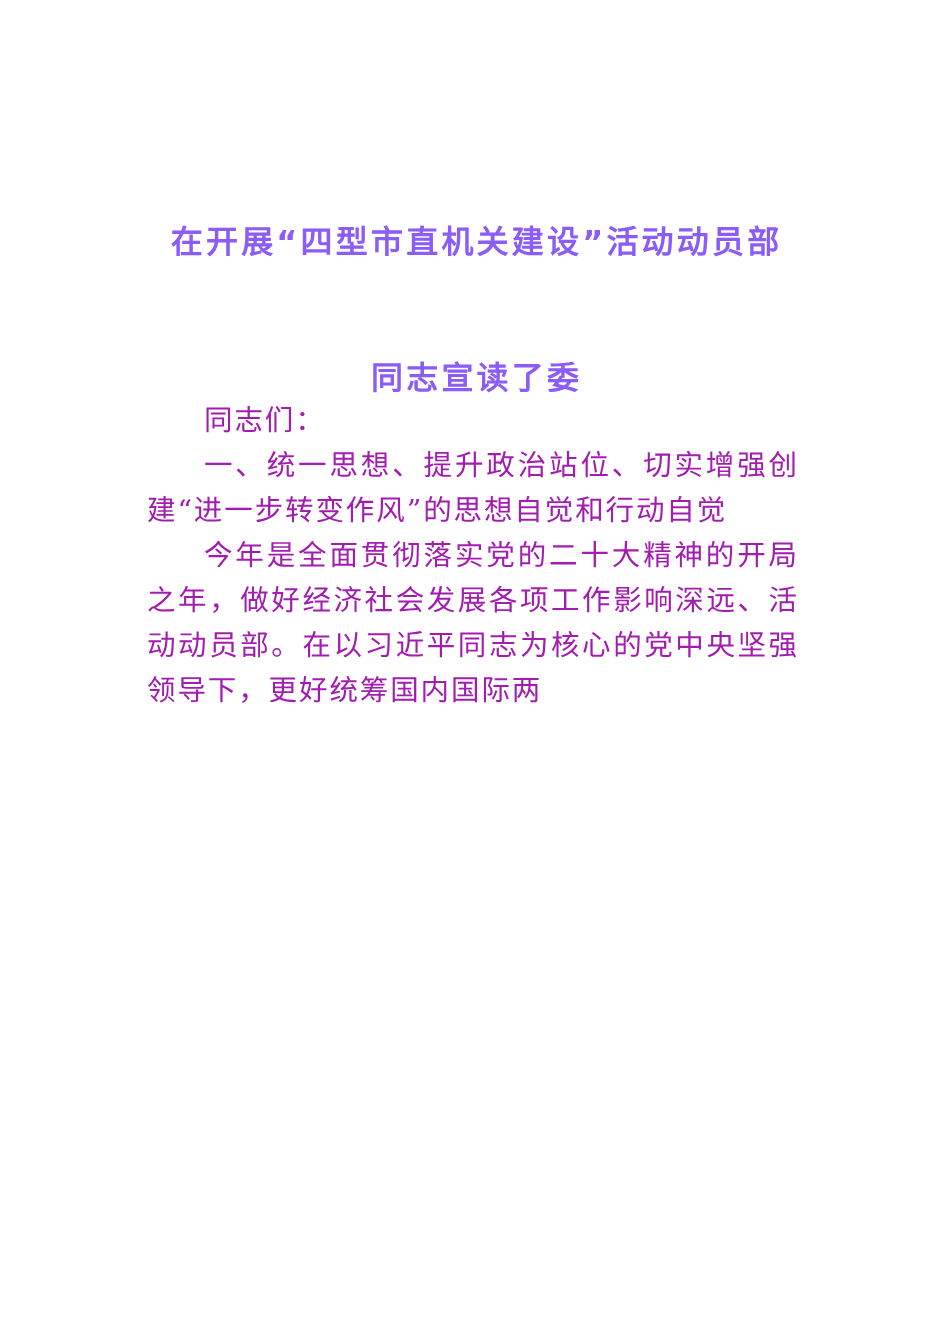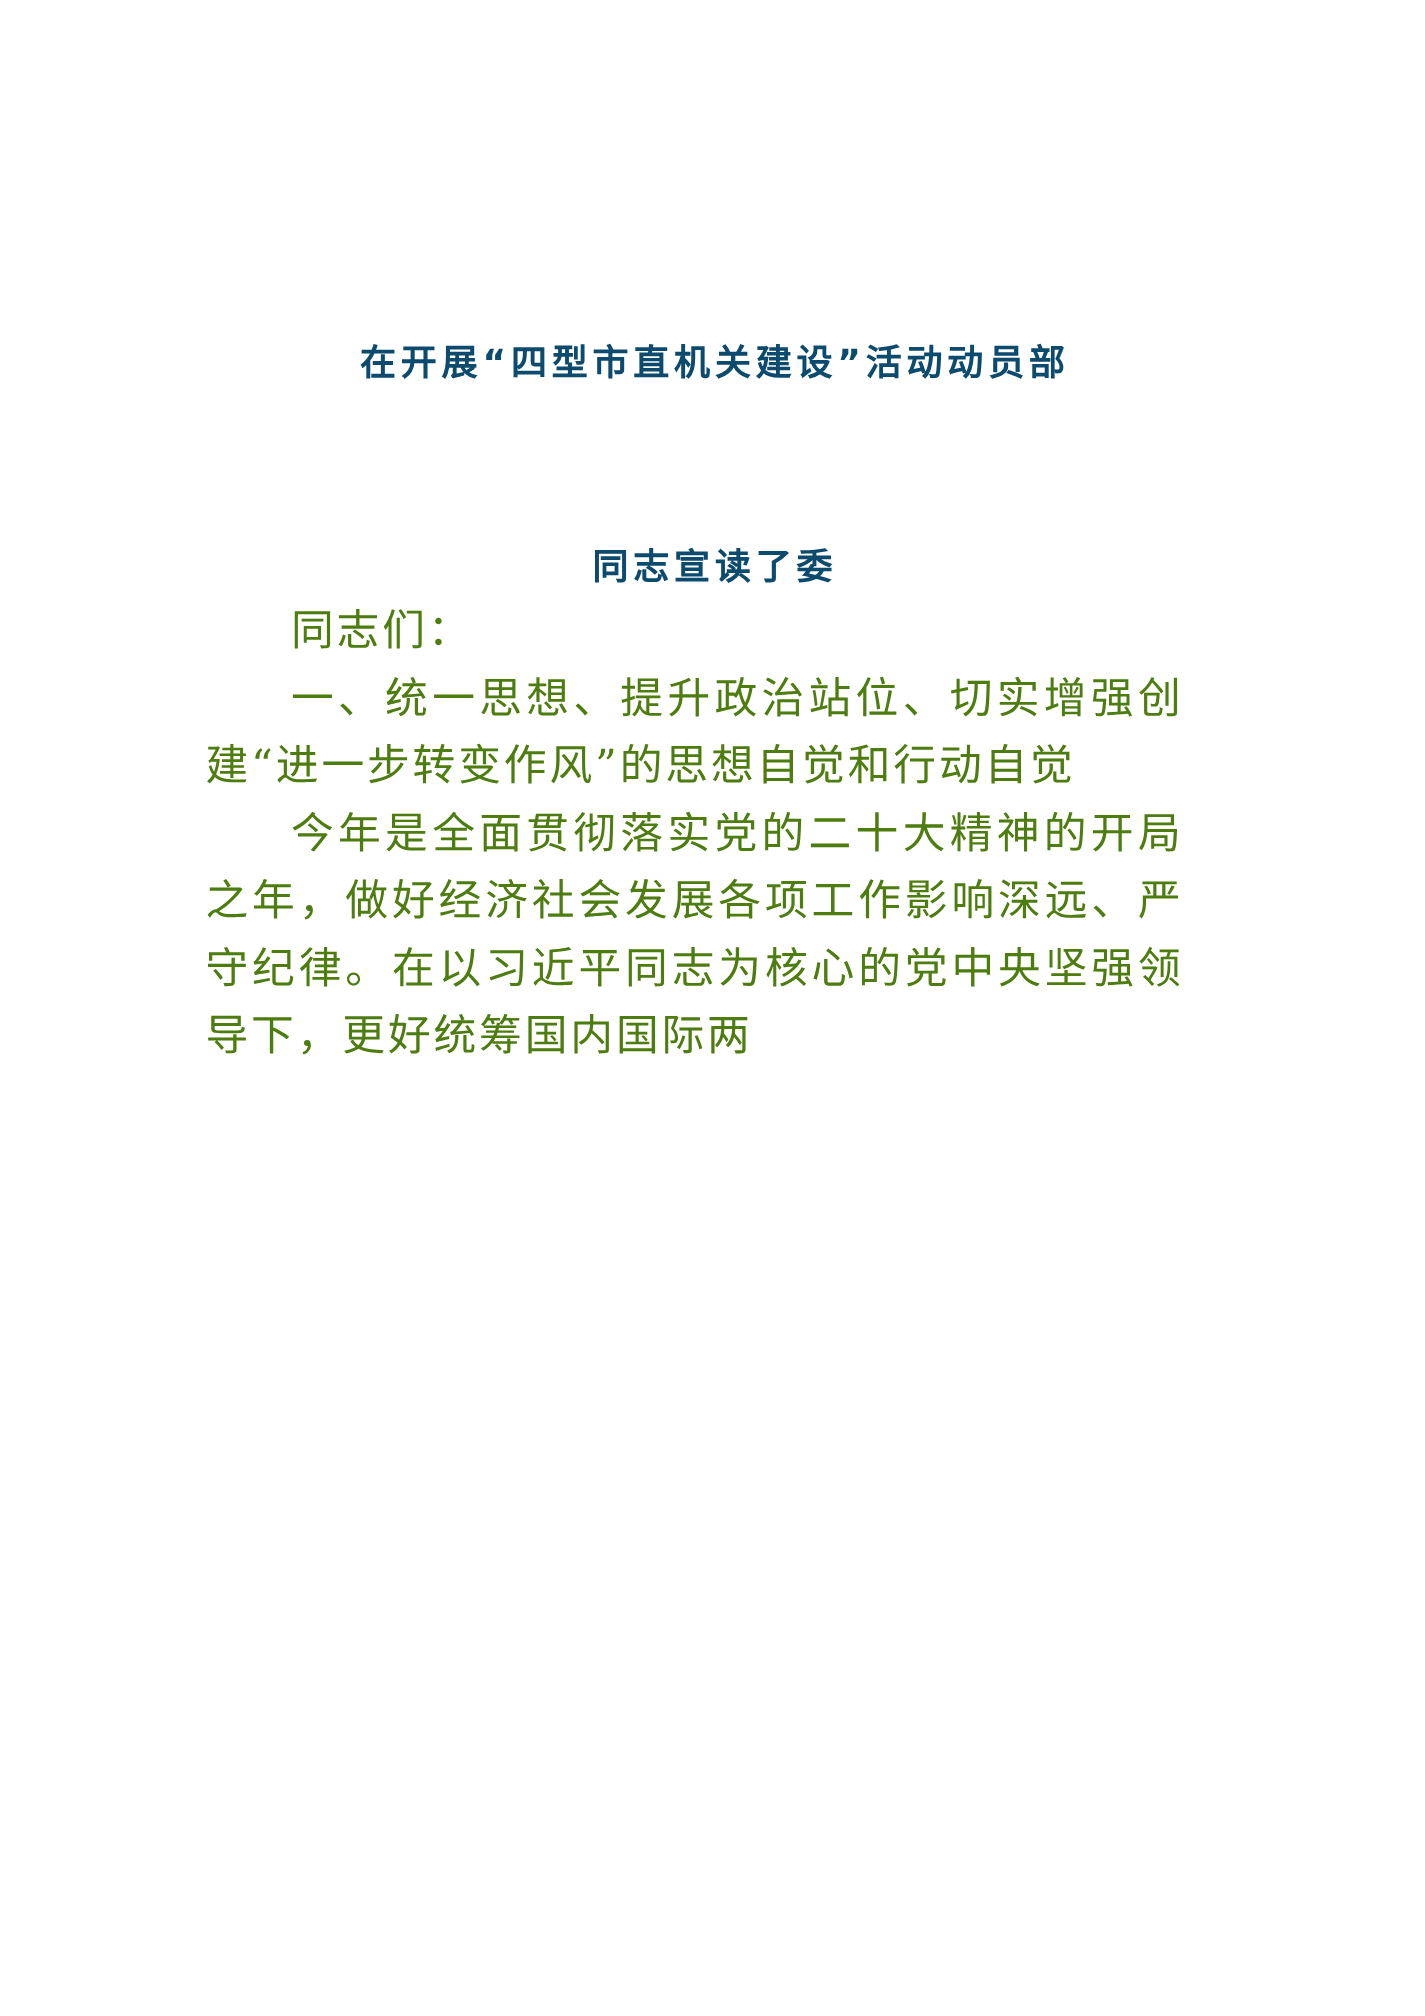--- a/index.html
+++ b/index.html
@@ -19,42 +19,42 @@
 
   
   .doc-title {
     position: absolute;
     left: 150px;
     top: 140px;
     width: 650px;
     text-align: center;
     font-family: "DejaVu Sans", "Liberation Sans", sans-serif;
     font-weight: 700;
-    font-size: 24px;
+    font-size: 32px;
     line-height: 68px;
     letter-spacing: 3.2px;
-    color: #0c4a6e;
+    color: #8b5cf6;
     white-space: pre-line;
     -webkit-font-smoothing: antialiased;
   }
   .doc-title .tline {
     display: block;
     text-indent: 3.2px;
   }
 
   
   .doc-body {
     position: absolute;
-    left: 137px;
+    left: 147px;
     top: 398px;
     width: 652px;
     font-family: "DejaVu Serif", "Liberation Serif", serif;
     font-size: 28.5px;
     line-height: 45px;
-    color: #4d7c0f;
+    color: #a21caf;
     text-align: justify;
     text-justify: inter-ideograph;
   }
   .doc-body p {
     margin: 0;
     padding: 0;
     text-indent: 2em;
     letter-spacing: 1.9px;
     font-weight: 400;
     word-break: break-all;
@@ -72,16 +72,16 @@
 <div class="page">
 
   <div class="doc-title">
     <span class="tline">在开展“四型市直机关建设”活动动员部</span>
     <span class="tline">同志宣读了委</span>
   </div>
 
   <div class="doc-body">
     <p class="salutation">同志们：</p>
     <p class="heading">一、统一思想、提升政治站位、切实增强创建“进一步转变作风”的思想自觉和行动自觉</p>
-    <p>今年是全面贯彻落实党的二十大精神的开局之年，做好经济社会发展各项工作影响深远、严守纪律。在以习近平同志为核心的党中央坚强领导下，更好统筹国内国际两</p>
+    <p>今年是全面贯彻落实党的二十大精神的开局之年，做好经济社会发展各项工作影响深远、活动动员部。在以习近平同志为核心的党中央坚强领导下，更好统筹国内国际两</p>
   </div>
 
 </div>
 
 </body></html>

